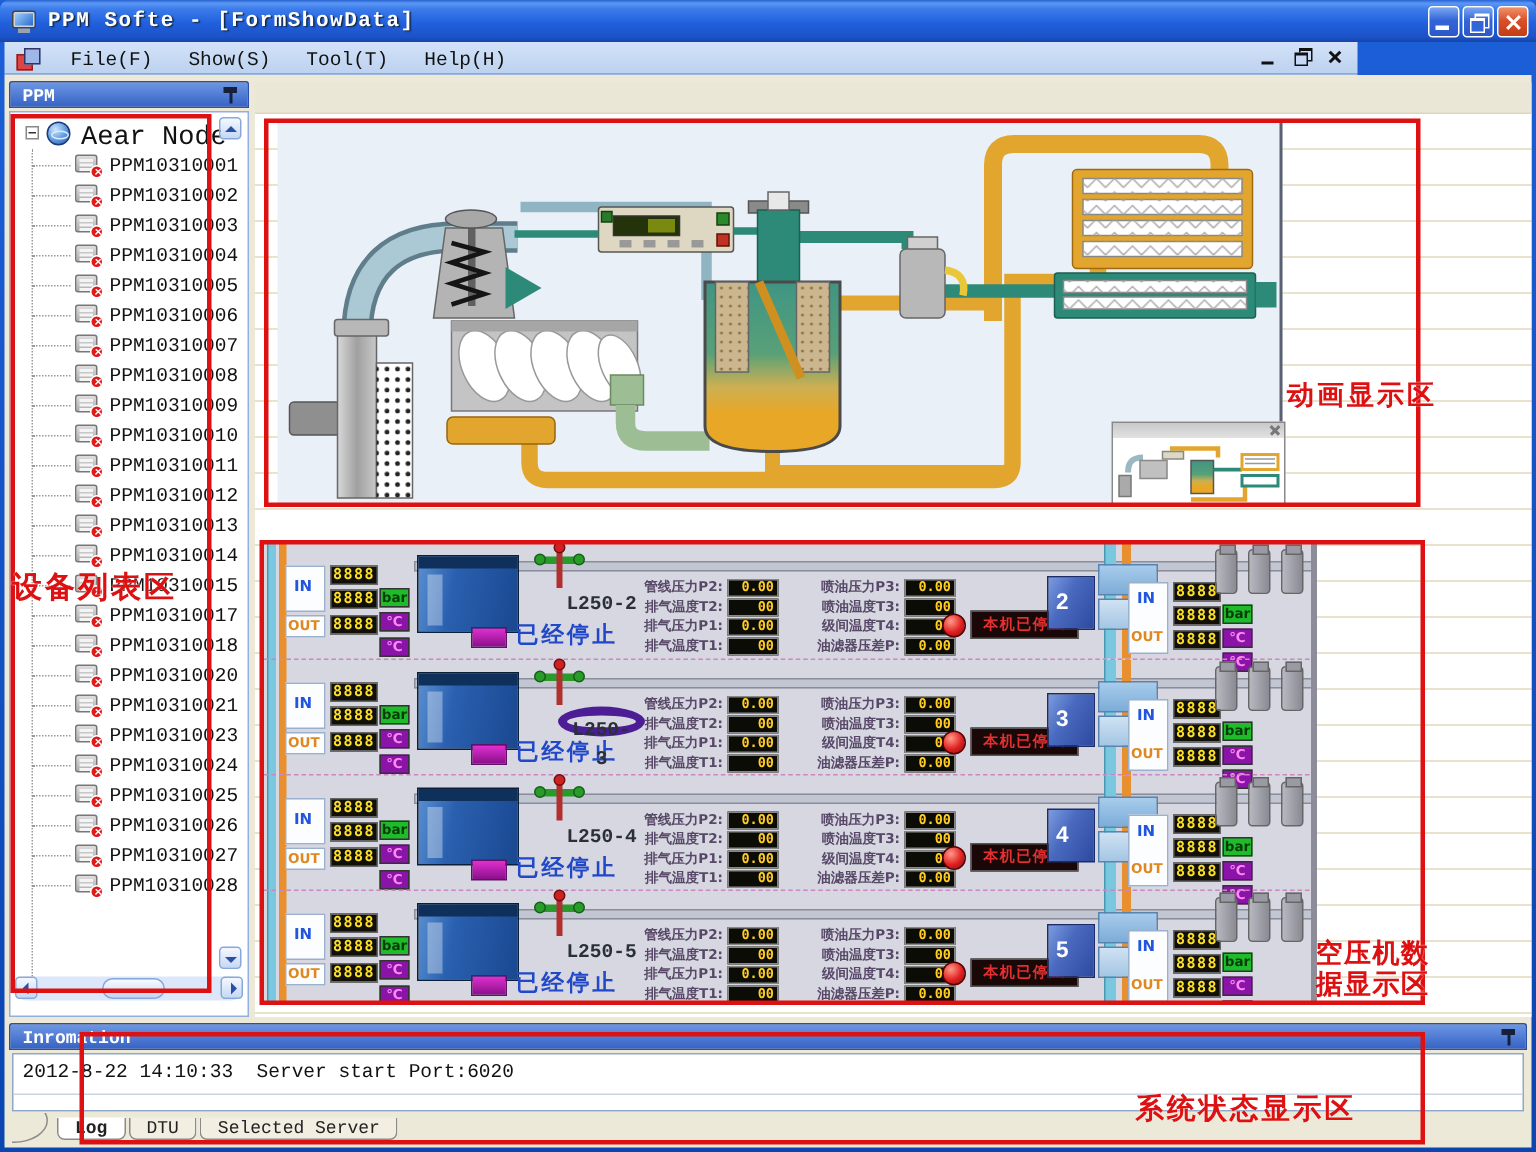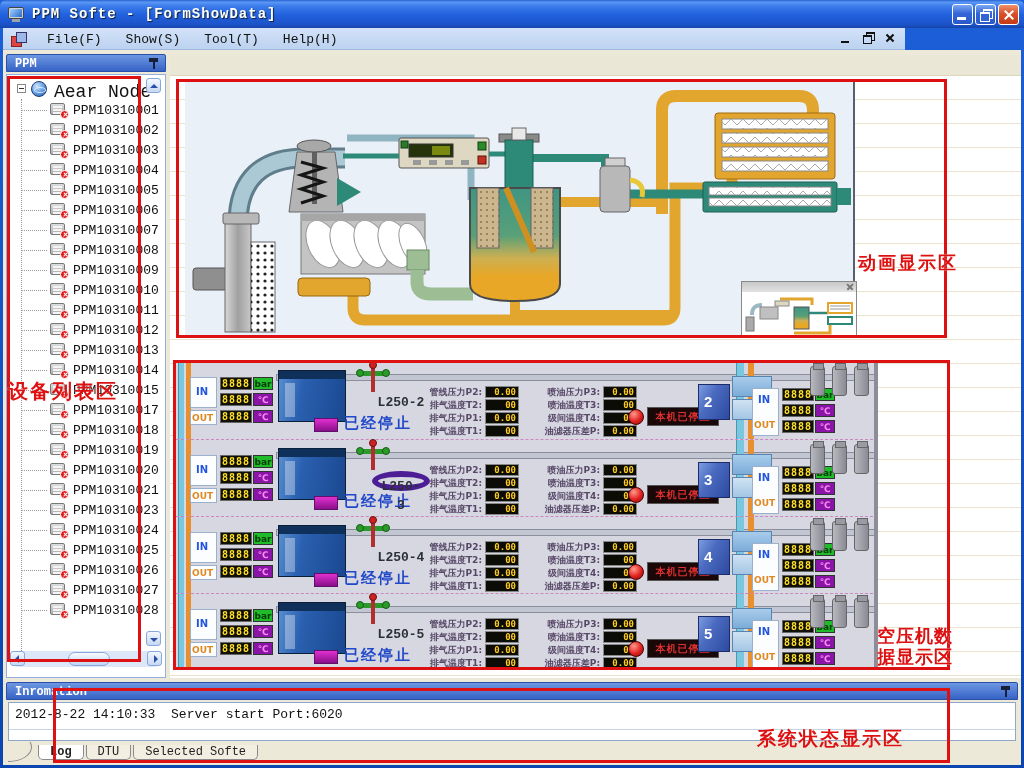--- a/index.html
+++ b/index.html
@@ -109,21 +109,21 @@
   .unit-row{position:absolute;left:0;width:702px;height:77px;}
   .unit-row.sep{border-top:1px dashed #cc86c0;}
   .hpipe{position:absolute;left:100px;top:12px;width:600px;height:7px;background:#c2c6d2;border:1px solid #8a8e9a;}
   .rvp-c{position:absolute;left:560px;top:0;width:8px;height:77px;background:#7ac8e0;border-left:1px solid #4a98b0;}
   .rvp-o{position:absolute;left:572px;top:0;width:6px;height:77px;background:#e89030;}
   .gauge{position:absolute;background:#fbfdff;border:1px solid #9ab0cc;}
   .g-in{color:#2255dd;font-weight:bold;font-size:10px;position:absolute;}
   .g-out{color:#e08820;font-weight:bold;font-size:9px;position:absolute;}
   .led{position:absolute;width:32px;height:13px;background:#101008;border:1px solid #666;
     color:#ffe028;font:bold 10px "DejaVu Sans Mono",monospace;text-align:center;line-height:12px;letter-spacing:1px;}
-  .bdg{position:absolute;width:20px;height:13px;font:bold 9px "DejaVu Sans",sans-serif;text-align:center;line-height:13px;border:1px solid #333;}
+  .bdg{position:absolute;width:20px;height:13px;font:bold 9px "DejaVu Sans",sans-serif;text-align:center;line-height:13px;border:1px solid #333;margin-top:15px;}
   .bdg.bar{background:#1fbb2a;color:#063c08;}
   .bdg.cel{background:#8a14a8;color:#ff8af0;}
   .comp-img{position:absolute;left:102px;top:8px;width:68px;height:52px;border:1px solid #0a2038;
     background:linear-gradient(100deg,#5a90d0 0%,#2a60b0 35%,#1a4890 100%);}
   .comp-img::before{content:"";position:absolute;left:0;top:0;right:0;height:8px;background:#10305c;}
   .comp-img::after{content:"";position:absolute;left:6px;top:12px;width:10px;height:34px;background:rgba(255,255,255,.35);}
   .st-led{position:absolute;left:138px;top:56px;width:24px;height:14px;border:1px solid #60106a;
     background:linear-gradient(#e030d0,#8a0f8a);}
   .st-txt{position:absolute;left:168px;top:52px;color:#2048c8;font-weight:bold;font-size:15px;letter-spacing:2px;}
   .u-name{position:absolute;left:196px;top:31px;width:58px;height:20px;line-height:19px;text-align:center;
@@ -349,28 +349,20 @@
               </span>
               <span class="t-lbl">PPM10310017</span>
             </div>
             <div class="t-item">
               <span class="t-stub"></span>
               <span class="n-icon">
                 <span class="ni-body"></span>
                 <span class="ni-badge"></span>
               </span>
               <span class="t-lbl">PPM10310018</span>
-            </div>
-            <div class="t-item">
-              <span class="t-stub"></span>
-              <span class="n-icon">
-                <span class="ni-body"></span>
-                <span class="ni-badge"></span>
-              </span>
-              <span class="t-lbl">PPM10310019</span>
             </div>
             <div class="t-item">
               <span class="t-stub"></span>
               <span class="n-icon">
                 <span class="ni-body"></span>
                 <span class="ni-badge"></span>
               </span>
               <span class="t-lbl">PPM10310020</span>
             </div>
             <div class="t-item">
@@ -834,21 +826,21 @@
 
     <div class="phdr" id="info-hdr">
       <span>Inromation</span>
       <span class="pin"></span>
     </div>
     <div id="log-box">
       <span id="log-line">2012-8-22 14:10:33  Server start Port:6020</span>
     </div>
     <div id="tab-strip">
       <span id="tab-curve"></span>
-      <span id="tabs"><span class="tab active">Log</span><span class="tab">DTU</span><span class="tab">Selected Softe</span></span>
+      <span id="tabs"><span class="tab active">Log</span><span class="tab">DTU</span><span class="tab">Selected Server</span></span>
     </div>
 
   </div>
 
   <div class="rbox" id="rb-tree"></div>
   <div class="rbox" id="rb-anim"></div>
   <div class="rbox" id="rb-data"></div>
   <div class="rbox" id="rb-stat"></div>
   <div class="rlabel" id="rl-tree">设备列表区</div>
   <div class="rlabel" id="rl-anim">动画显示区</div>

